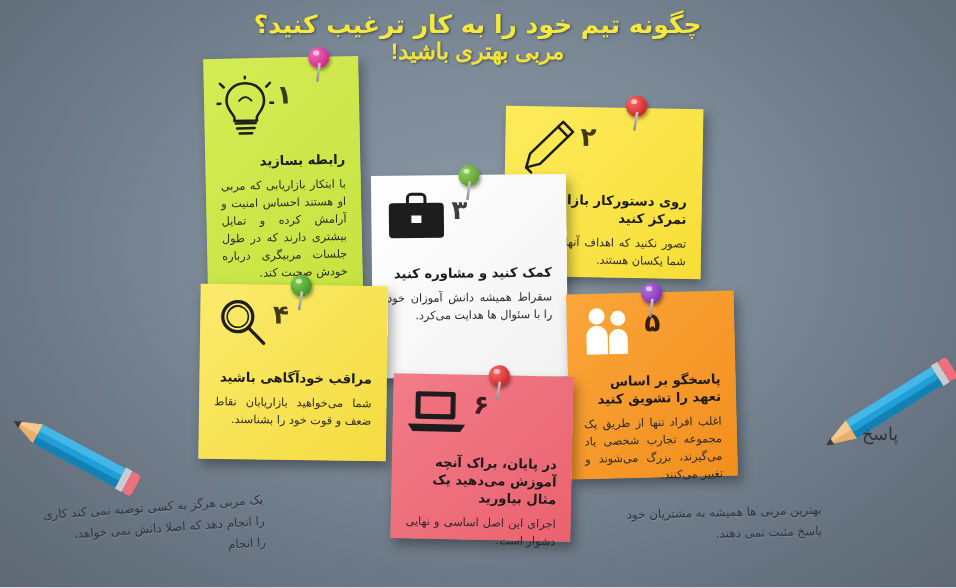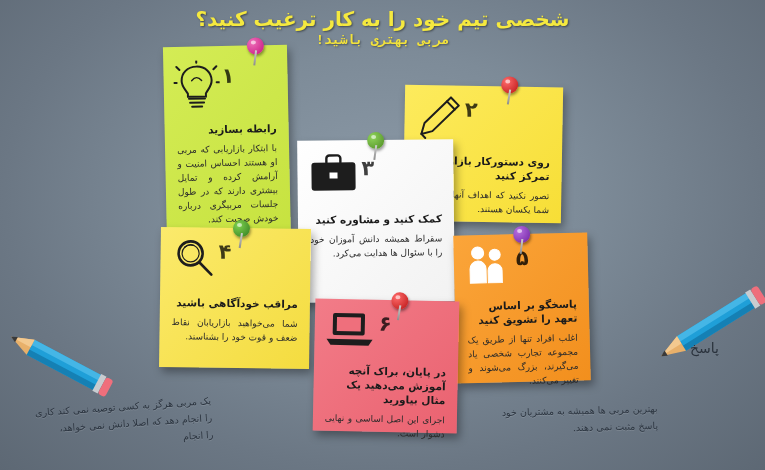--- a/index.html
+++ b/index.html
@@ -31,22 +31,22 @@
   .title-main {
     font-family: "DejaVu Sans", sans-serif;
     font-size: 20px;
     font-weight: bold;
     color: #f5e93f;
     letter-spacing: 0px;
     text-shadow: 1px 1px 2px rgba(0,0,0,0.45);
     line-height: 26px;
   }
   .title-sub {
-    font-family: Liberation Mono, monospace;
-    font-size: 13px;
+    font-family: Liberation Sans, sans-serif;
+    font-size: 18px;
     font-weight: bold;
     color: #f2e23c;
     text-shadow: 1px 1px 2px rgba(0,0,0,0.4);
     line-height: 18px;
   }
   
   .note {
     position: absolute;
     box-sizing: border-box;
     padding: 10px 12px;
@@ -143,21 +143,21 @@
     color: #2b333d;
     direction: rtl;
   }
 </style>
 </head>
 <body>
 
 <div id="canvas">
 
   <div class="title-wrap">
-    <div class="title-main">شخصی تیم خود را به کار ترغیب کنید؟</div>
+    <div class="title-main">چگونه تیم خود را به کار ترغیب کنید؟</div>
     <div class="title-sub">مربی بهتری باشید!</div>
   </div>
 
   <svg class="pencil" style="left:-6px; top:312px;" width="120" height="110" viewBox="0 0 120 110">
     <g transform="rotate(28 60 55)">
       <rect x="30" y="40" width="78" height="17" fill="#1f9fd8"></rect>
       <rect x="30" y="40" width="78" height="6" fill="#45b6e6"></rect>
       <rect x="30" y="51" width="78" height="6" fill="#1580b4"></rect>
       <polygon points="30,40 8,48.5 30,57" fill="#e8b06a"></polygon>
       <polygon points="30,40 8,48.5 30,48.5" fill="#f3c98f"></polygon>

